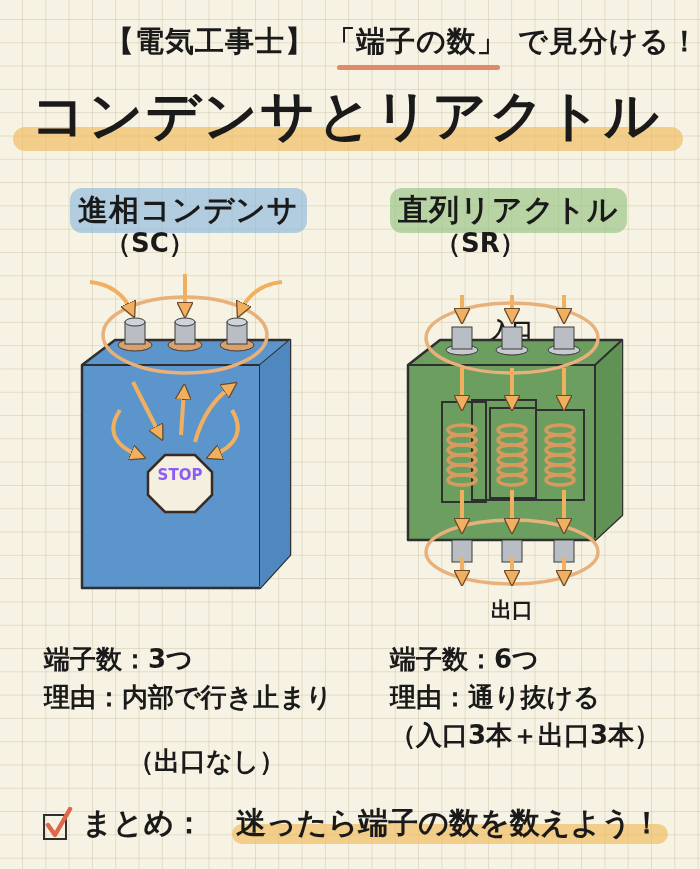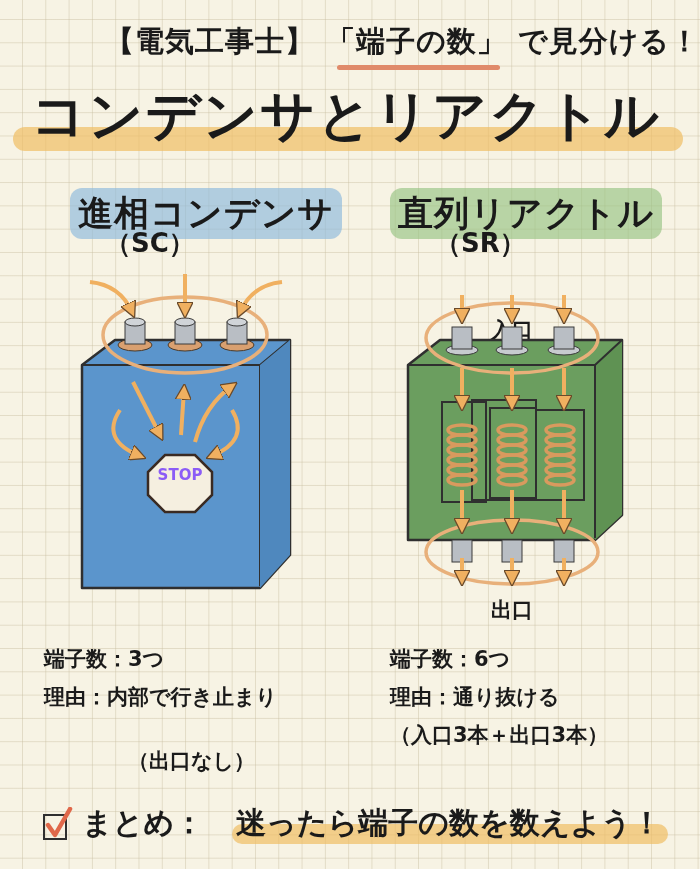--- a/index.html
+++ b/index.html
@@ -29,32 +29,32 @@
     display: inline-block; position: relative;
     font-size: 54px; font-weight: bold; letter-spacing: 2px;
     padding: 0 12px; white-space: nowrap;
   }
   .title::before {
     content: ""; position: absolute; left: -6px; right: -10px; bottom: 2px;
     height: 24px; border-radius: 12px; background: rgba(240,190,100,0.7);
     z-index: -1;
   }
   .label-pill {
-    font-size: 35px; font-weight: bold; padding: 2px 8px; border-radius: 12px;
+    font-size: 30px; font-weight: bold; padding: 2px 8px; border-radius: 12px;
     white-space: nowrap; letter-spacing: 1px;
   }
   .sc-label { left: 70px; top: 188px; background: rgba(140,185,220,0.65); }
   .sr-label { left: 390px; top: 188px; background: rgba(150,195,130,0.65); }
   .abbr { font-size: 26px; font-weight: bold; width: 160px; text-align: left; }
   .sc-abbr { left: 105px; top: 226px; }
   .sr-abbr { left: 435px; top: 226px; }
   .port-label { font-size: 21px; font-weight: bold; width: 80px; text-align: center; }
   .in-label { left: 472px; top: 268px; margin-top: 48px; }
   .out-label { left: 472px; top: 596px; }
-  .info { font-size: 21px; font-weight: bold; line-height: 38px; white-space: nowrap; }
+  .info { font-size: 26px; font-weight: bold; line-height: 38px; white-space: nowrap; }
   .sc-info { left: 44px; top: 640px; }
   .sr-info { left: 390px; top: 640px; }
   .indent-sc { padding-left: 84px; margin-top: 26px; }
   .summary { left: 42px; top: 803px; font-size: 30px; font-weight: bold; white-space: nowrap; display: flex; align-items: center; }
   .summary .hl2 { position: relative; display: inline-block; margin-left: 32px; }
   .summary .hl2::before {
     content: ""; position: absolute; left: -4px; right: -6px; bottom: 0px;
     height: 20px; border-radius: 10px; background: rgba(240,190,100,0.7); z-index: -1;
   }
   svg { position: absolute; }

